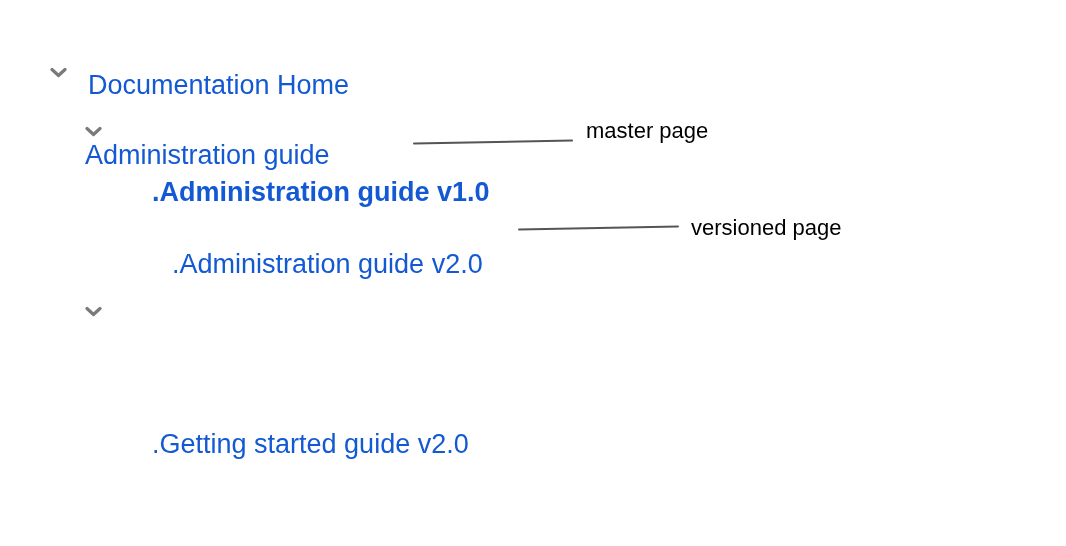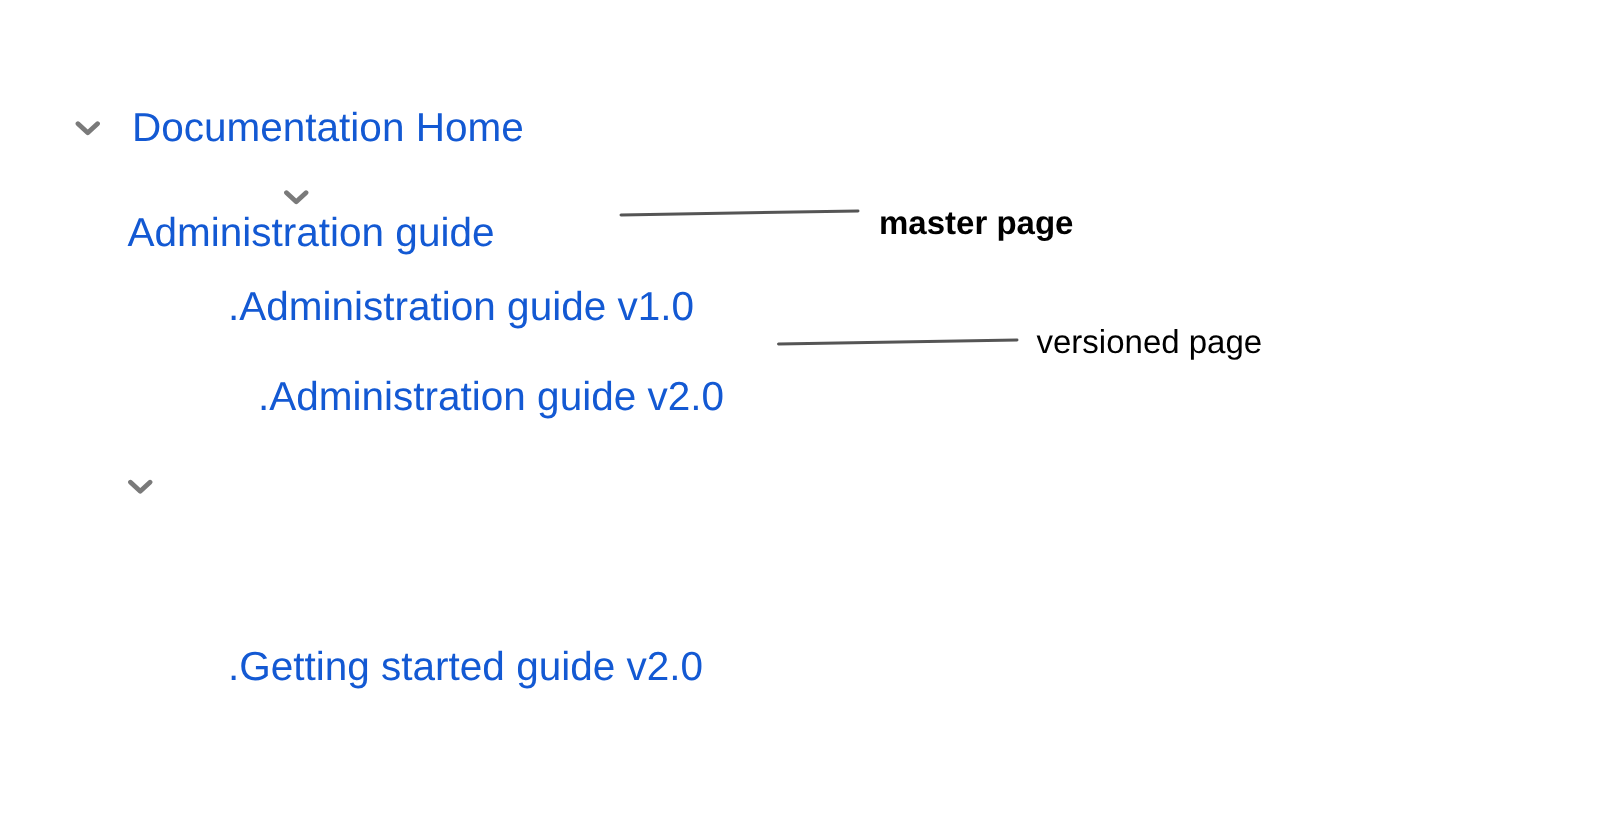--- a/index.html
+++ b/index.html
@@ -19,21 +19,21 @@
     position:relative;
     width:1066px;
     height:546px;
     background:var(--bg);
     overflow:hidden;
   }
   .tree-row{
     position:absolute;
     height:36px;
     display:flex;
-    align-items:center;
+    align-items:flex-start;
   }
   .chevron{
     width:17px;
     height:11px;
     color:var(--chevron-color);
     flex:0 0 auto;
     display:block;
     cursor:pointer;
   }
   .gap-l0{margin-right:21px;}
@@ -42,42 +42,42 @@
     color:var(--link-color);
     font-size:27px;
     line-height:36px;
     white-space:nowrap;
     text-decoration:none;
     cursor:pointer;
   }
   
   .row-0{top:67px;left:50px;}
   .row-1{top:126px;left:85px;flex-direction:column;}
-  .row-2{top:186px;left:152px;}
+  .row-2{top:174px;left:152px;font-weight:bold;}
   .row-3{top:246px;left:152px;margin-left:20px;}
   .row-4{top:306px;left:85px;}
   .row-5{top:366px;left:152px;}
   .row-6{top:426px;left:152px;}
   .ann-line{
     position:absolute;
     height:2px;
     background:var(--line-color);
     border-radius:2px;
     transform:rotate(-1deg);
   }
   .ann-line-master{left:413px;top:141px;width:160px;}
   .ann-line-versioned{left:518px;top:227px;width:161px;}
   .ann-label{
     position:absolute;
     color:var(--ann-text);
     font-size:22px;
     line-height:26px;
     white-space:nowrap;
   }
-  .ann-label-master{left:586px;top:136px;font-weight:bold;}
+  .ann-label-master{left:586px;top:118px;}
   .ann-label-versioned{left:691px;top:215px;}
 </style>
 </head>
 <body>
 
 <div class="screen">
 
   <div class="tree-row row-0">
     <svg class="chevron gap-l0" viewBox="0 0 17 11" fill="none" xmlns="http://www.w3.org/2000/svg">
       <polyline points="2,2.5 8.5,8.5 15,2.5" stroke="currentColor" stroke-width="3.2" stroke-linecap="round" stroke-linejoin="round"></polyline>

